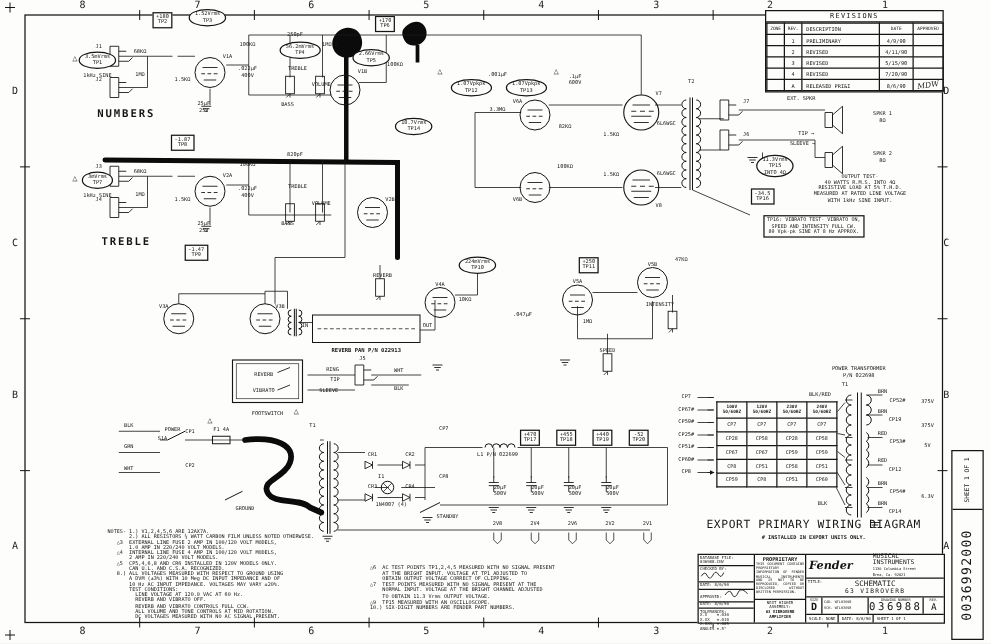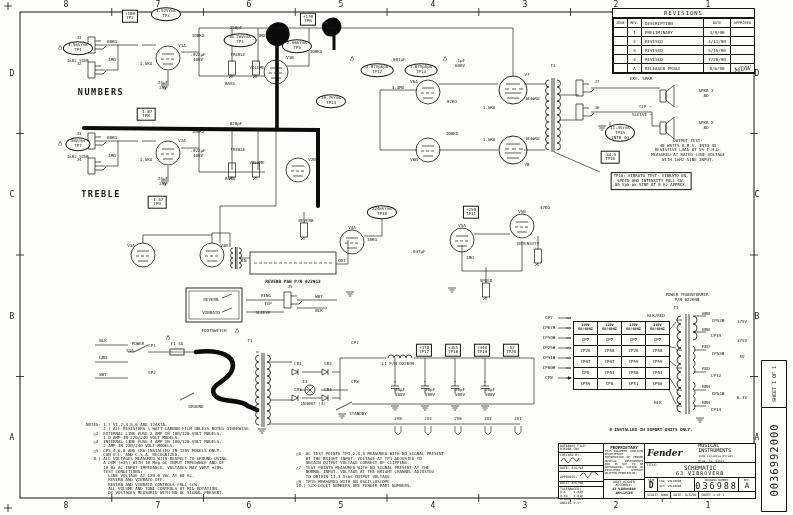--- a/index.html
+++ b/index.html
@@ -586,20 +586,21 @@
           <td>CP51</td>
         </tr>
         <tr>
           <td>CP59</td>
           <td>CP8</td>
           <td>CP51</td>
           <td>CP60</td>
         </tr>
       </tbody>
   </table>
+  <div id="export-title">EXPORT PRIMARY WIRING DIAGRAM</div>
   <div id="export-subtitle"># INSTALLED IN EXPORT UNITS ONLY.</div>
 
   <div id="notes-left">
       <div class="noteline">NOTES- 1.) V1,2,4,5,6 ARE 12AX7A.</div>
       <div class="noteline">       2.) ALL RESISTORS ¼ WATT CARBON FILM UNLESS NOTED OTHERWISE.</div>
       <div class="noteline">   △3  EXTERNAL LINE FUSE 2 AMP IN 100/120 VOLT MODELS,</div>
       <div class="noteline">       1.0 AMP IN 220/240 VOLT MODELS.</div>
       <div class="noteline">   △4  INTERNAL LINE FUSE 4 AMP IN 100/120 VOLT MODELS,</div>
       <div class="noteline">       2 AMP IN 220/240 VOLT MODELS.</div>
       <div class="noteline">   △5  CP5,4,6,8 AND CR6 INSTALLED IN 120V MODELS ONLY.</div>

